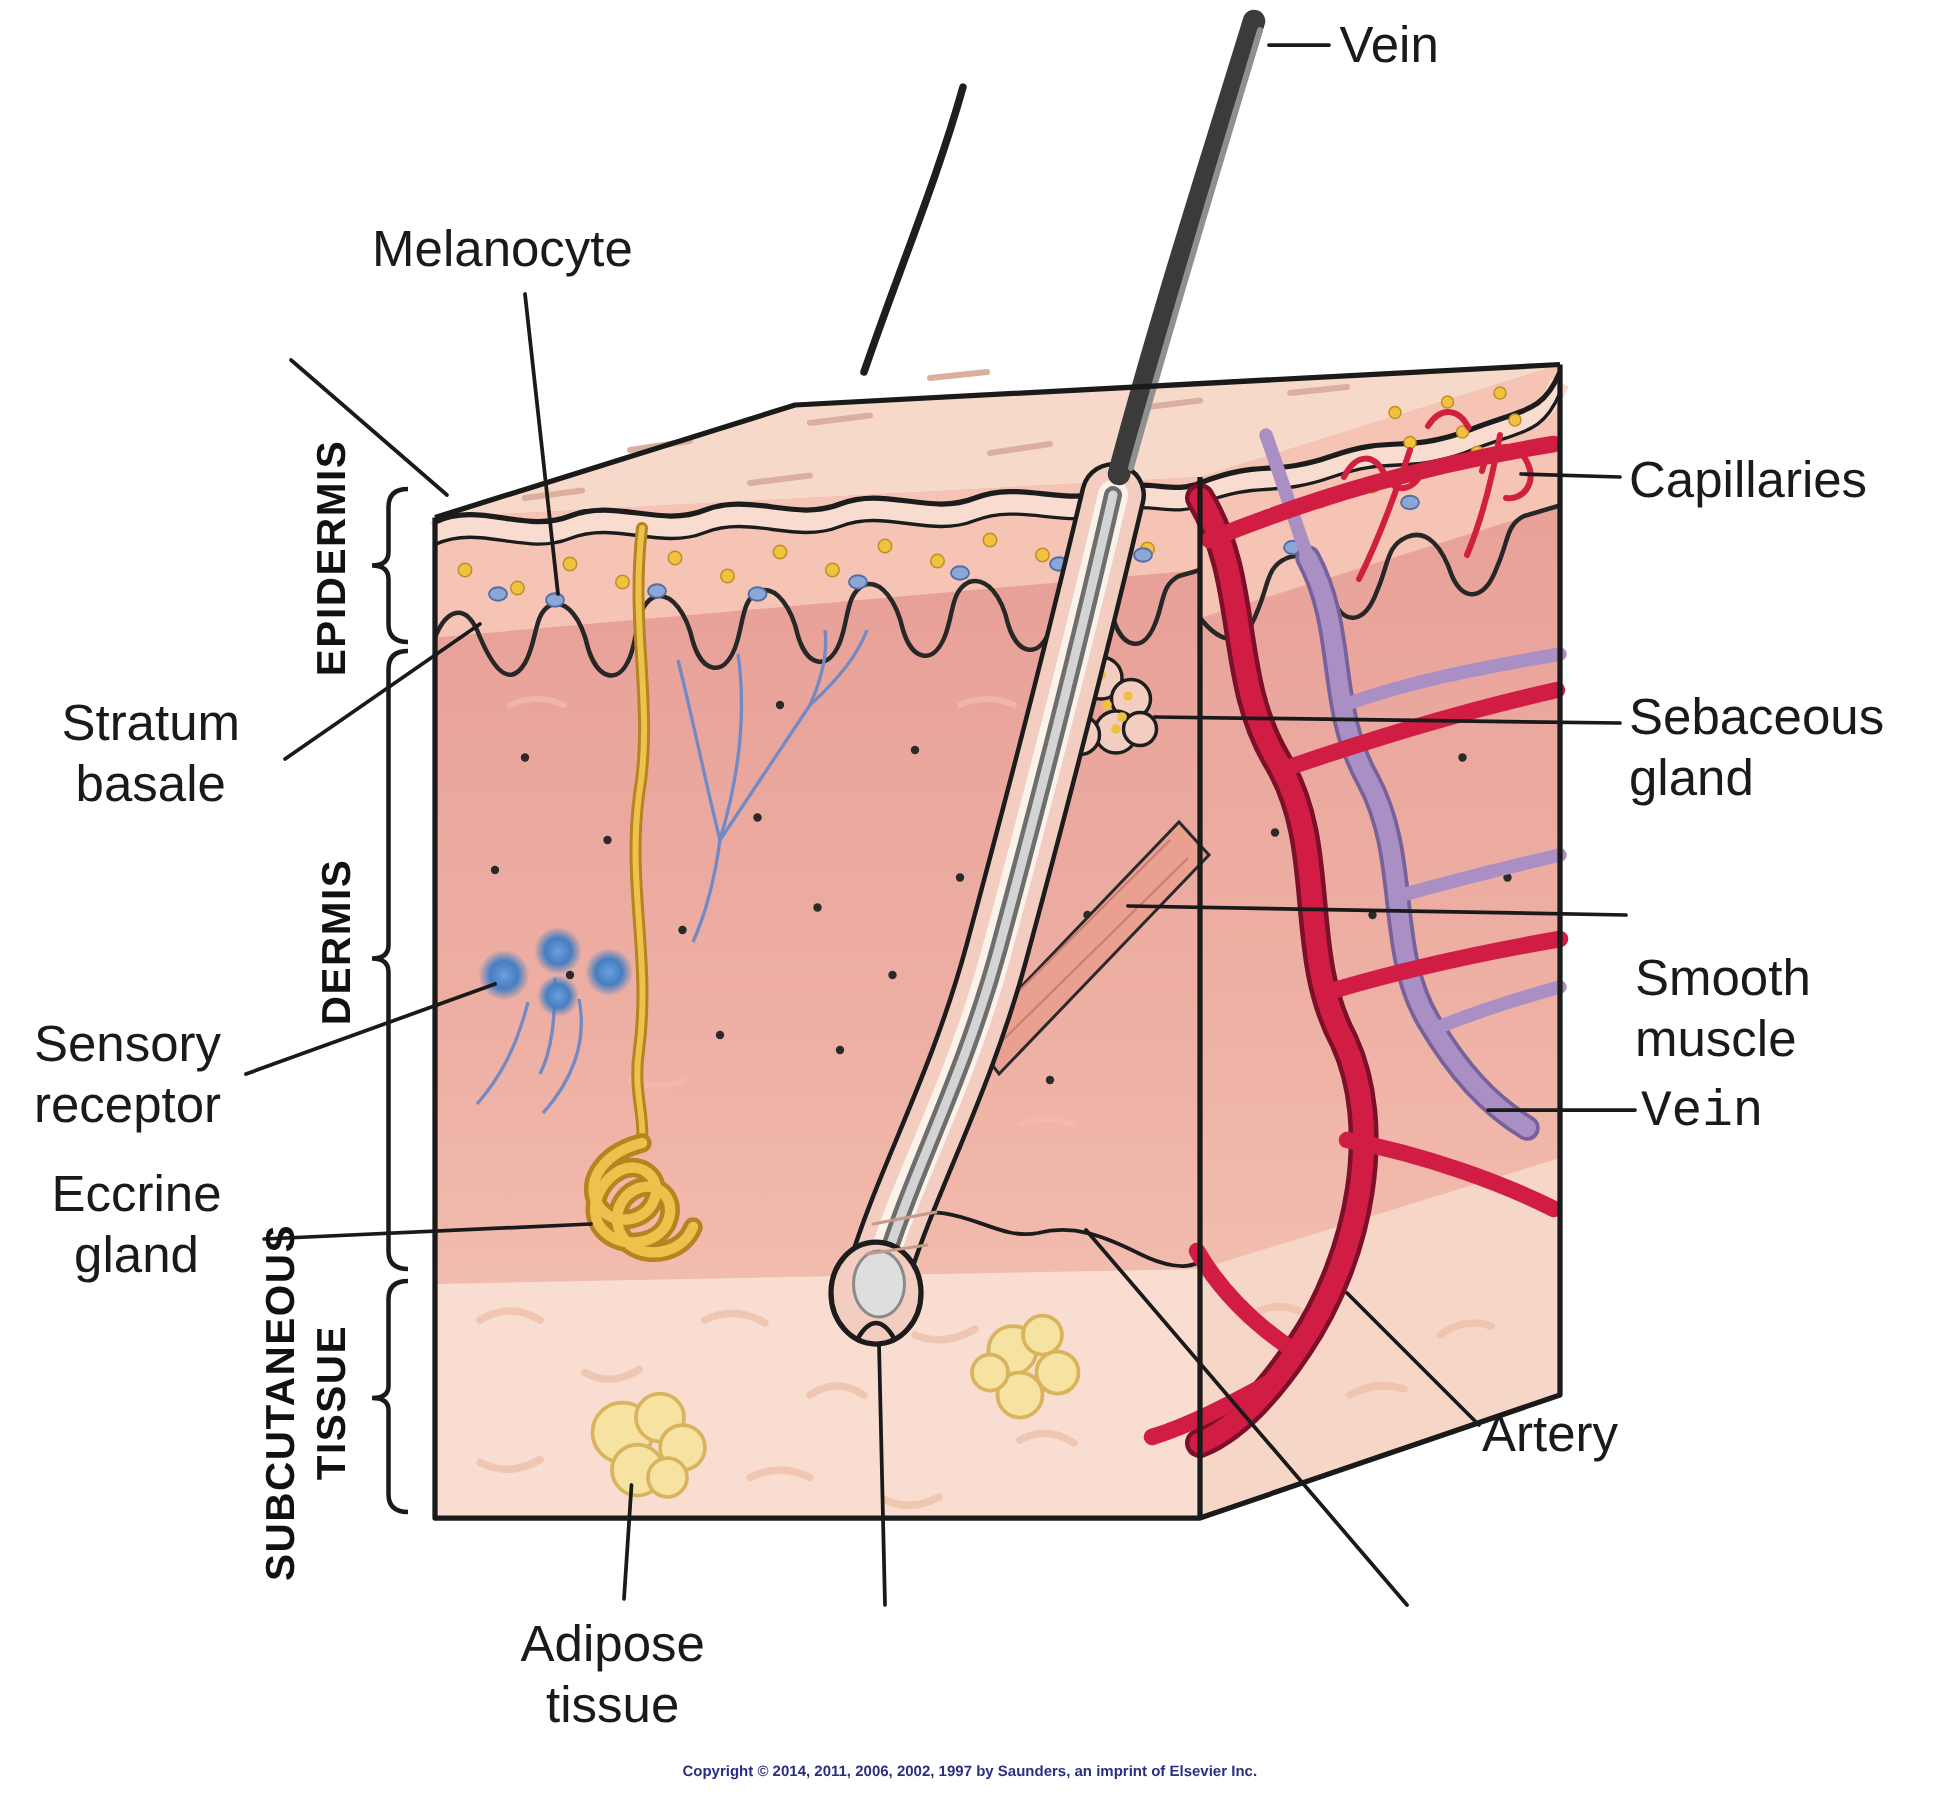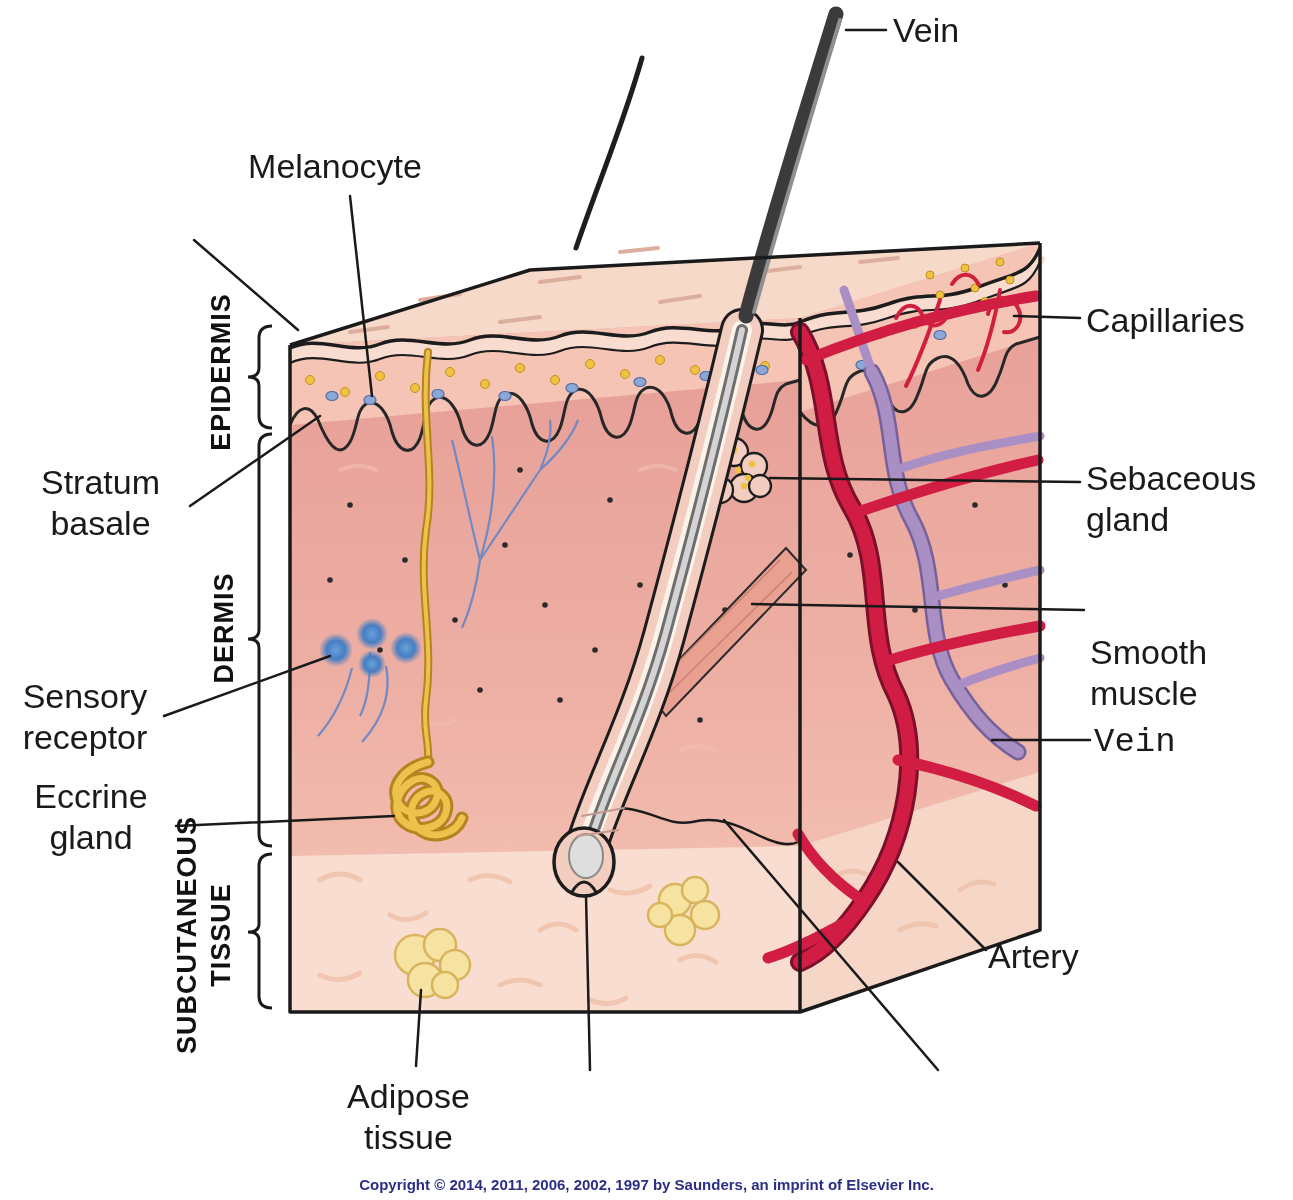--- a/index.html
+++ b/index.html
@@ -28,21 +28,21 @@
     color:#111111;
     text-align:center;
     letter-spacing:1px;
     transform:rotate(-90deg);
   }
   .copyright{
     position:absolute;
     left:0; right:0;
     top:1176px;
     text-align:center;
-    font-size:15px;
+    font-size:10px;
     color:#2b2e83;
     font-weight:bold;
   }
 </style>
 </head>
 <body>
 
 <div class="canvas">
 
 <svg class="art" width="1293" height="1200" viewBox="0 0 1293 1200">

